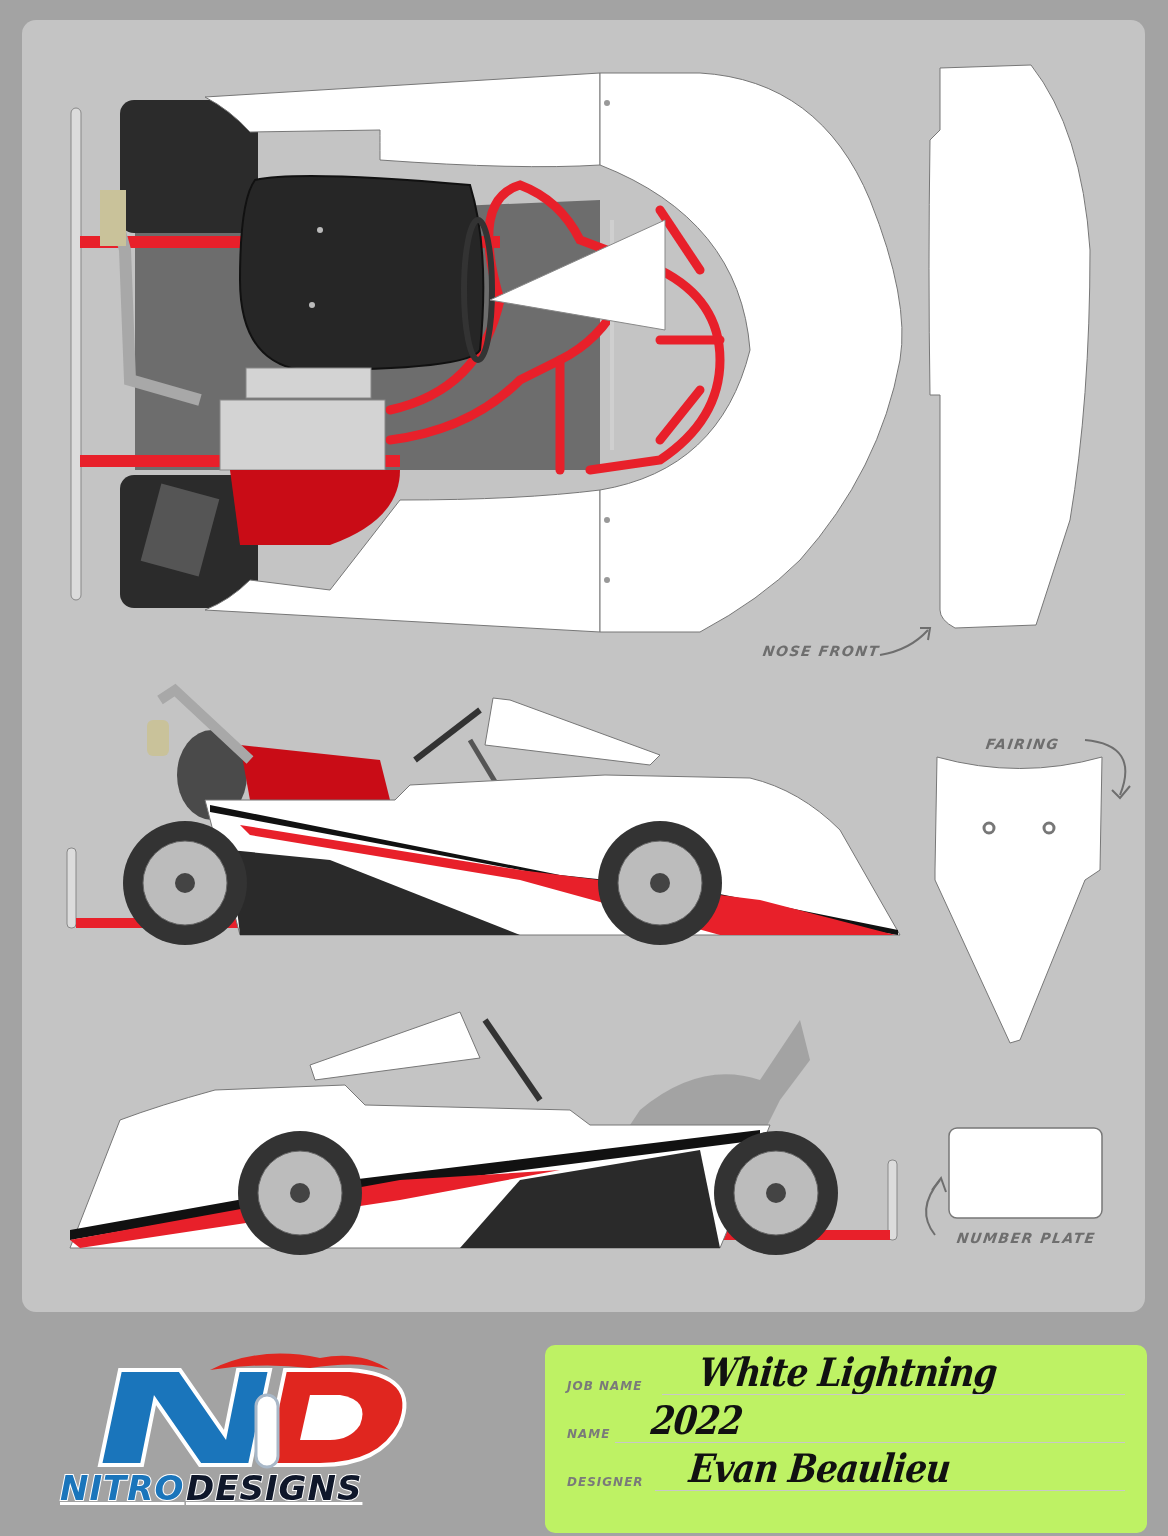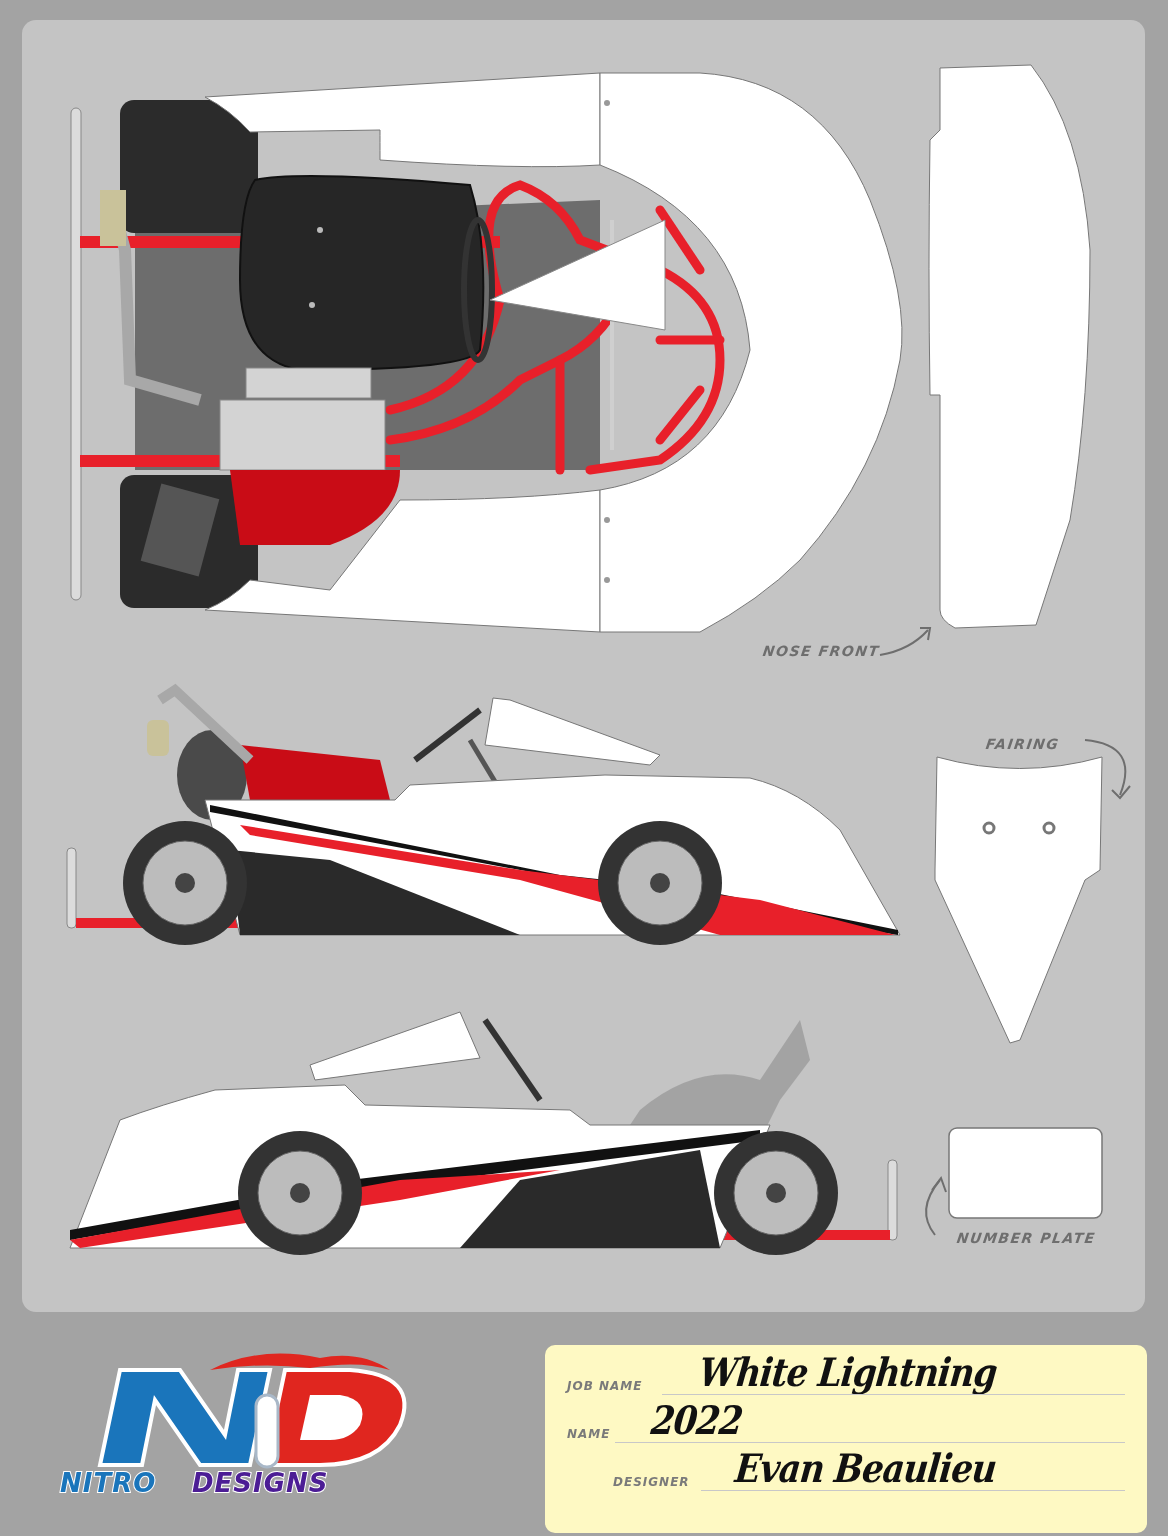--- a/index.html
+++ b/index.html
@@ -14,38 +14,38 @@
     background: #c4c4c4; border-radius: 14px;
   }
   .art { position: absolute; left: 0; top: 0; }
   .label {
     position: absolute; color: #6e6e6e; font-style: italic; font-weight: bold;
     font-family: "DejaVu Sans", sans-serif; font-size: 14px; letter-spacing: 1.5px;
     transform: skewX(-8deg);
   }
   .info-box {
     position: absolute; left: 545px; top: 1345px; width: 602px; height: 188px;
-    background: #fef9c3; border-radius: 10px;
+    background: #bef264; border-radius: 10px;
   }
   .info-row { position: absolute; left: 22px; right: 22px; height: 42px; }
   .info-row .line { position: absolute; bottom: 0; height: 1px; background: #c8c8c8; right: 0; }
   .info-key {
     position: absolute; left: 0; bottom: 2px; color: #7a7a7a; font-style: italic;
     font-weight: bold; font-family: "DejaVu Sans", sans-serif; font-size: 12px; letter-spacing: 1px;
   }
   .info-val {
     position: absolute; bottom: 0; color: #111; font-style: italic; font-weight: bold;
     font-family: "DejaVu Serif", serif; font-size: 34px; letter-spacing: -1px;
     transform: skewX(-6deg) scaleY(1.15); transform-origin: bottom left;
   }
   .logo { position: absolute; left: 60px; top: 1340px; width: 400px; height: 170px; }
   .logo-text {
     position: absolute; top: 128px; font-family: "DejaVu Sans", sans-serif; font-weight: bold;
-    font-style: italic; font-size: 26px; letter-spacing: 1px;
-    -webkit-text-stroke: 2px #ffffff; paint-order: stroke fill;
+    font-style: italic; font-size: 34px; letter-spacing: 1px;
+    -webkit-text-stroke: 2px #ffffff; paint-order: stroke fill; text-decoration: underline;
   }
 </style>
 </head>
 <body>
 
 <div class="panel"></div>
 
 <svg class="art" width="1168" height="1320" viewBox="0 0 1168 1320">
 
   <g>
@@ -174,32 +174,32 @@
 
 <div class="logo">
   <svg width="400" height="130" viewBox="0 0 400 130">
     <path d="M60 30 L120 30 L165 95 L178 30 L210 30 L190 125 L140 125 L95 60 L82 125 L40 125 Z" fill="#1a75bb" stroke="#fff" stroke-width="4"></path>
     <path d="M225 30 L290 30 Q360 35 340 85 Q320 125 260 125 L205 125 Z" fill="#e0261f" stroke="#fff" stroke-width="4"></path>
     <path d="M250 55 L280 55 Q310 60 300 85 Q290 100 270 100 L240 100 Z" fill="#fff"></path>
     <rect x="196" y="55" width="22" height="72" rx="11" fill="#fff" stroke="#a9b8c8" stroke-width="3"></rect>
     <path d="M150 30 Q200 5 260 18 Q300 10 330 30 Q300 20 250 28 Q200 22 150 30 Z" fill="#e0261f"></path>
   </svg>
   <span class="logo-text" style="left:0; color:#1a75bb;">NITRO</span>
-  <span class="logo-text" style="left:132px; color:#4c1d95;">DESIGNS</span>
+  <span class="logo-text" style="left:126px; color:#0f172a;">DESIGNS</span>
 </div>
 
 <div class="info-box">
   <div class="info-row" style="top:8px;">
     <span class="info-key">JOB NAME</span>
     <span class="info-val" style="left:130px;">White Lightning</span>
     <div class="line" style="left:95px;"></div>
   </div>
   <div class="info-row" style="top:56px;">
     <span class="info-key">NAME</span>
     <span class="info-val" style="left:82px;">2022</span>
     <div class="line" style="left:48px;"></div>
   </div>
-  <div class="info-row" style="top:104px;margin-left:46px;">
+  <div class="info-row" style="top:104px;">
     <span class="info-key">DESIGNER</span>
     <span class="info-val" style="left:120px;">Evan Beaulieu</span>
     <div class="line" style="left:88px;"></div>
   </div>
 </div>
 
 </body></html>

